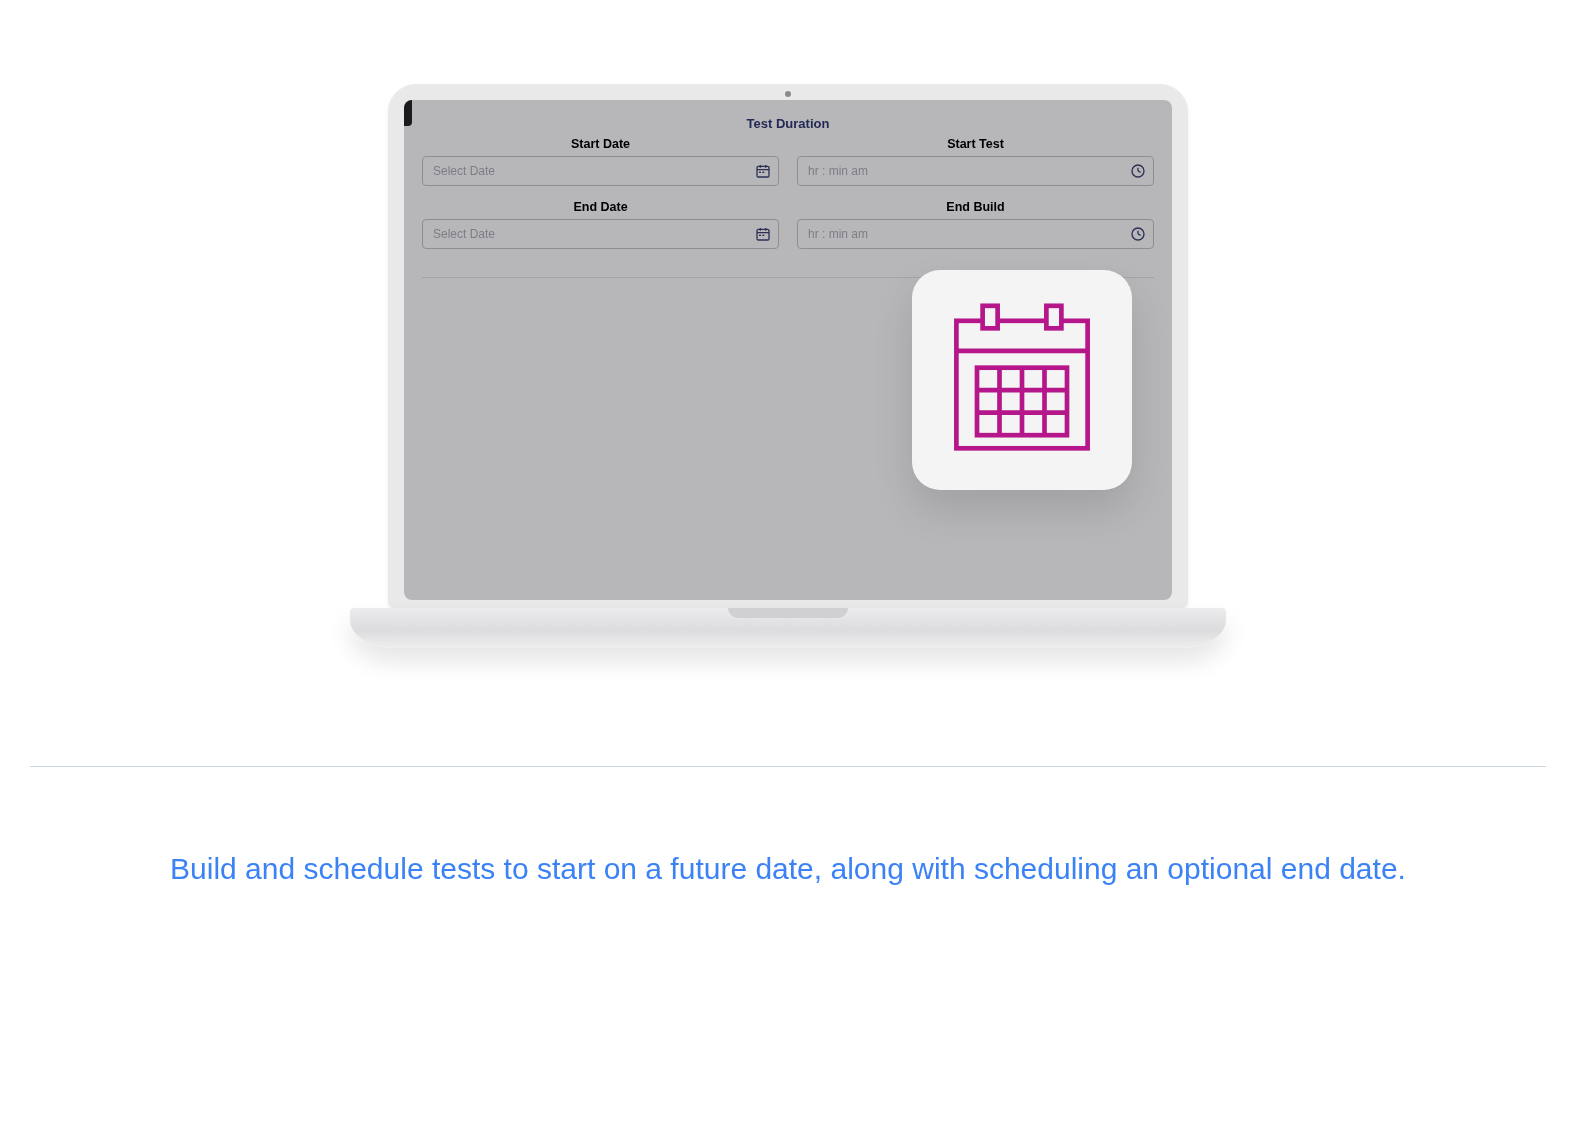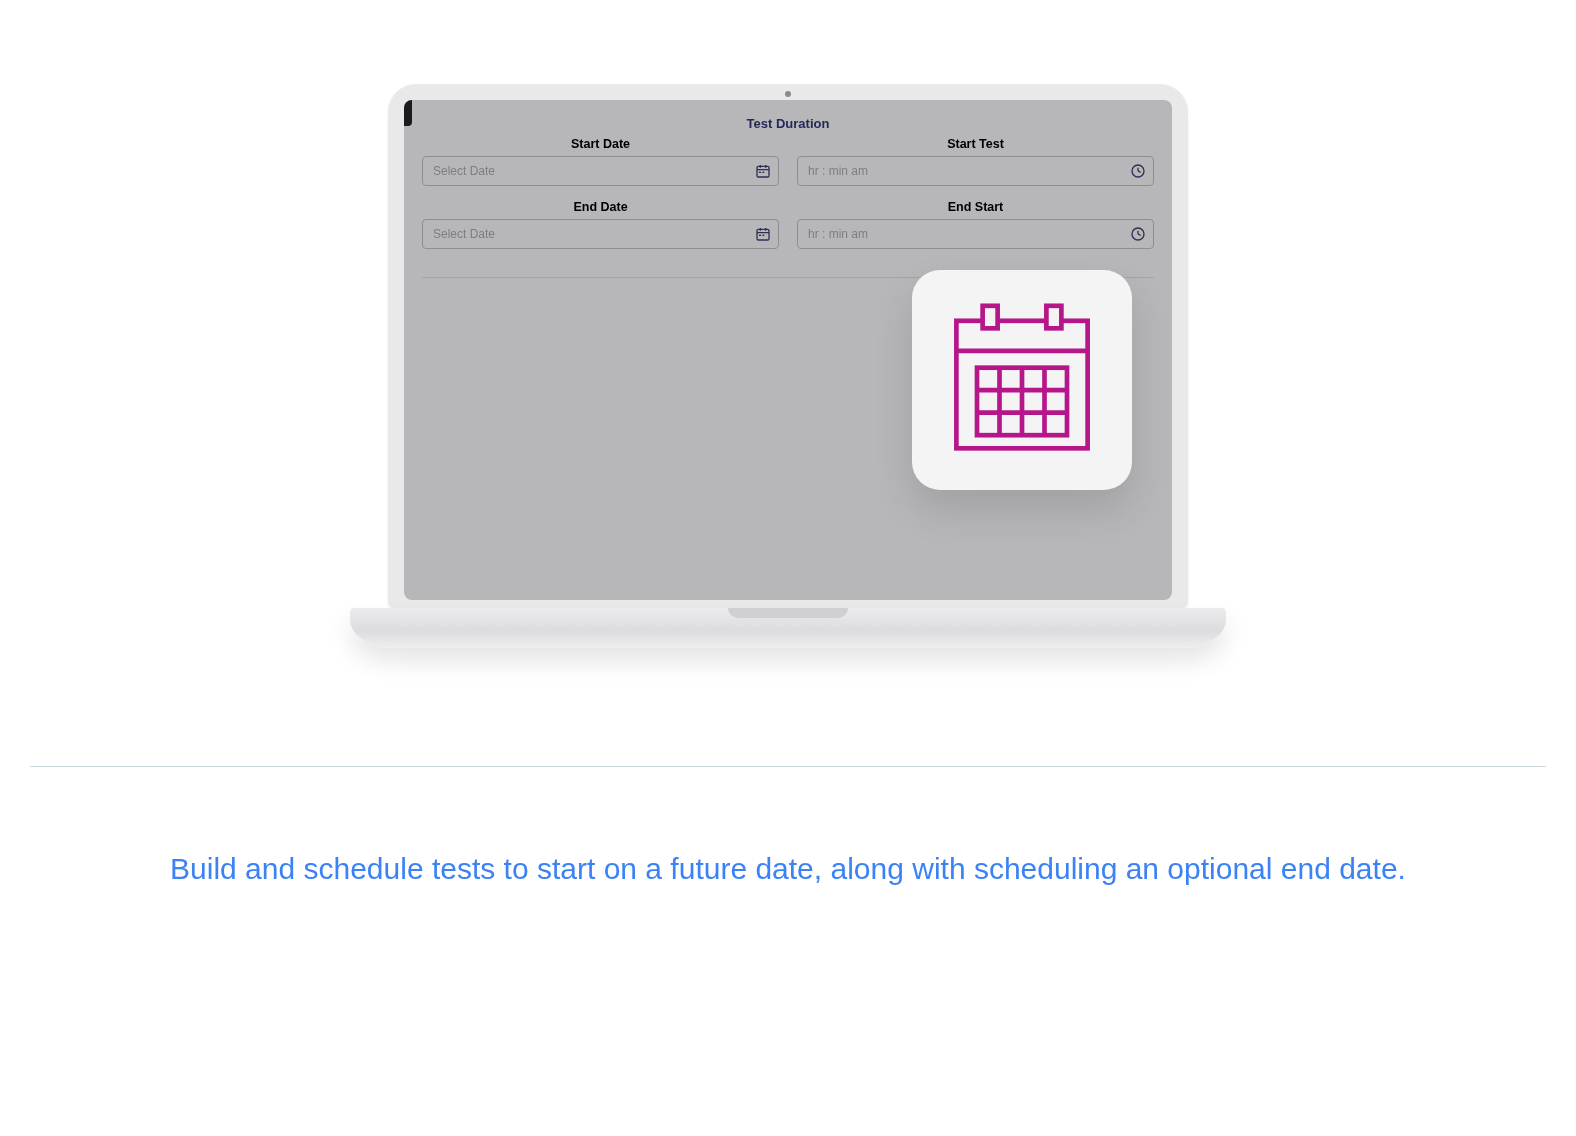--- a/index.html
+++ b/index.html
@@ -255,21 +255,21 @@
                     <line x1="8" y1="3" x2="8" y2="7"></line>
                     <line x1="16" y1="3" x2="16" y2="7"></line>
                     <rect x="6" y="13" width="3" height="2" fill="currentColor" stroke="none"></rect>
                     <rect x="11" y="13" width="3" height="2" fill="currentColor" stroke="none"></rect>
                   </svg>
                 </span>
               </div>
             </div>
 
             <div>
-              <div class="field-label">End Start</div>
+              <div class="field-label">End Build</div>
               <div class="input-wrap">
                 <div class="faux-input">
                   <span>hr : min   am</span>
                 </div>
                 <span class="input-icon">
                   <svg viewBox="0 0 24 24" fill="none" stroke="currentColor" stroke-width="2">
                     <circle cx="12" cy="12" r="9"></circle>
                     <line x1="12" y1="12" x2="12" y2="7"></line>
                     <line x1="12" y1="12" x2="16" y2="14"></line>
                   </svg>

